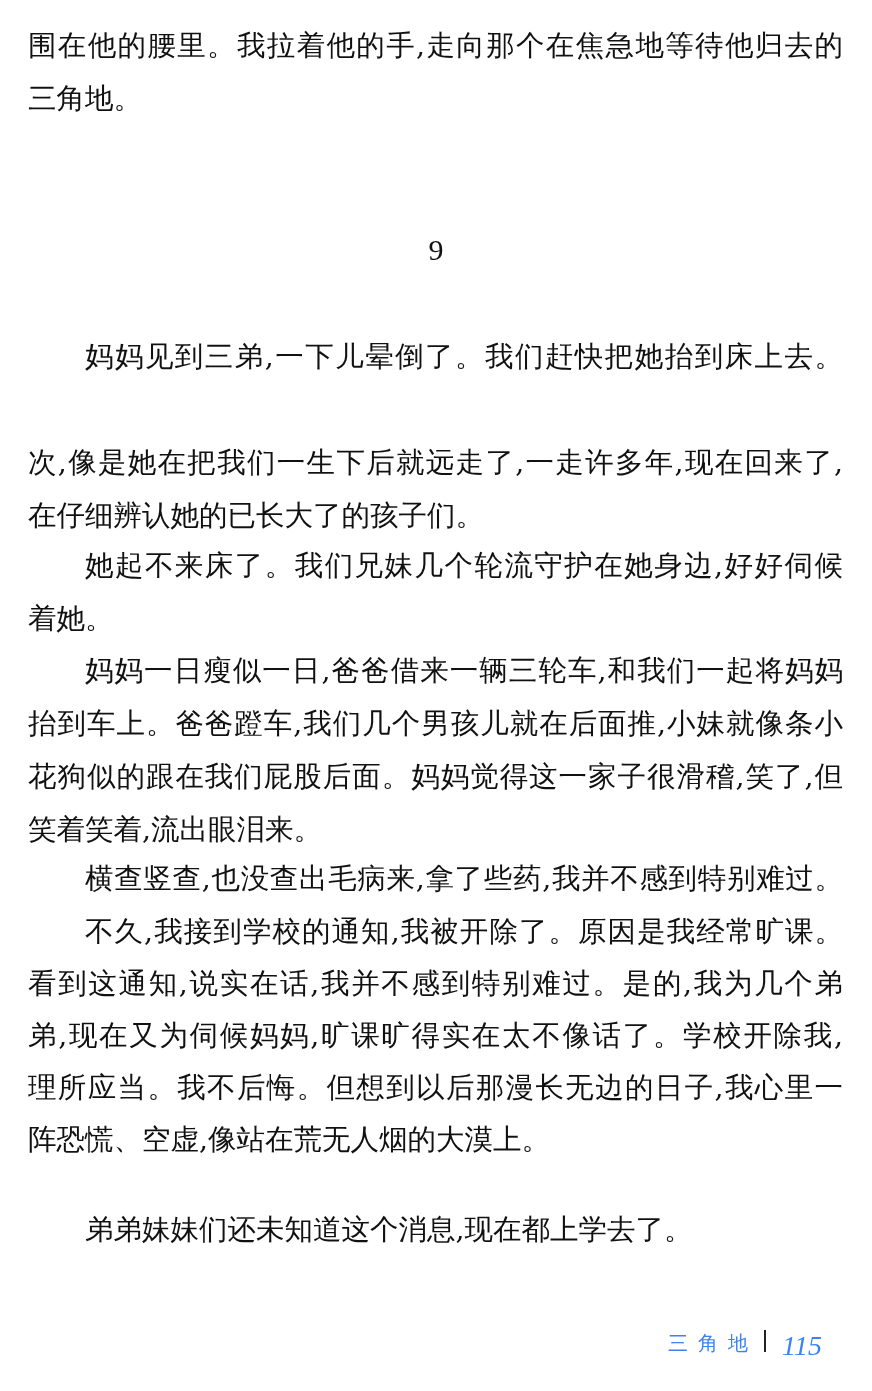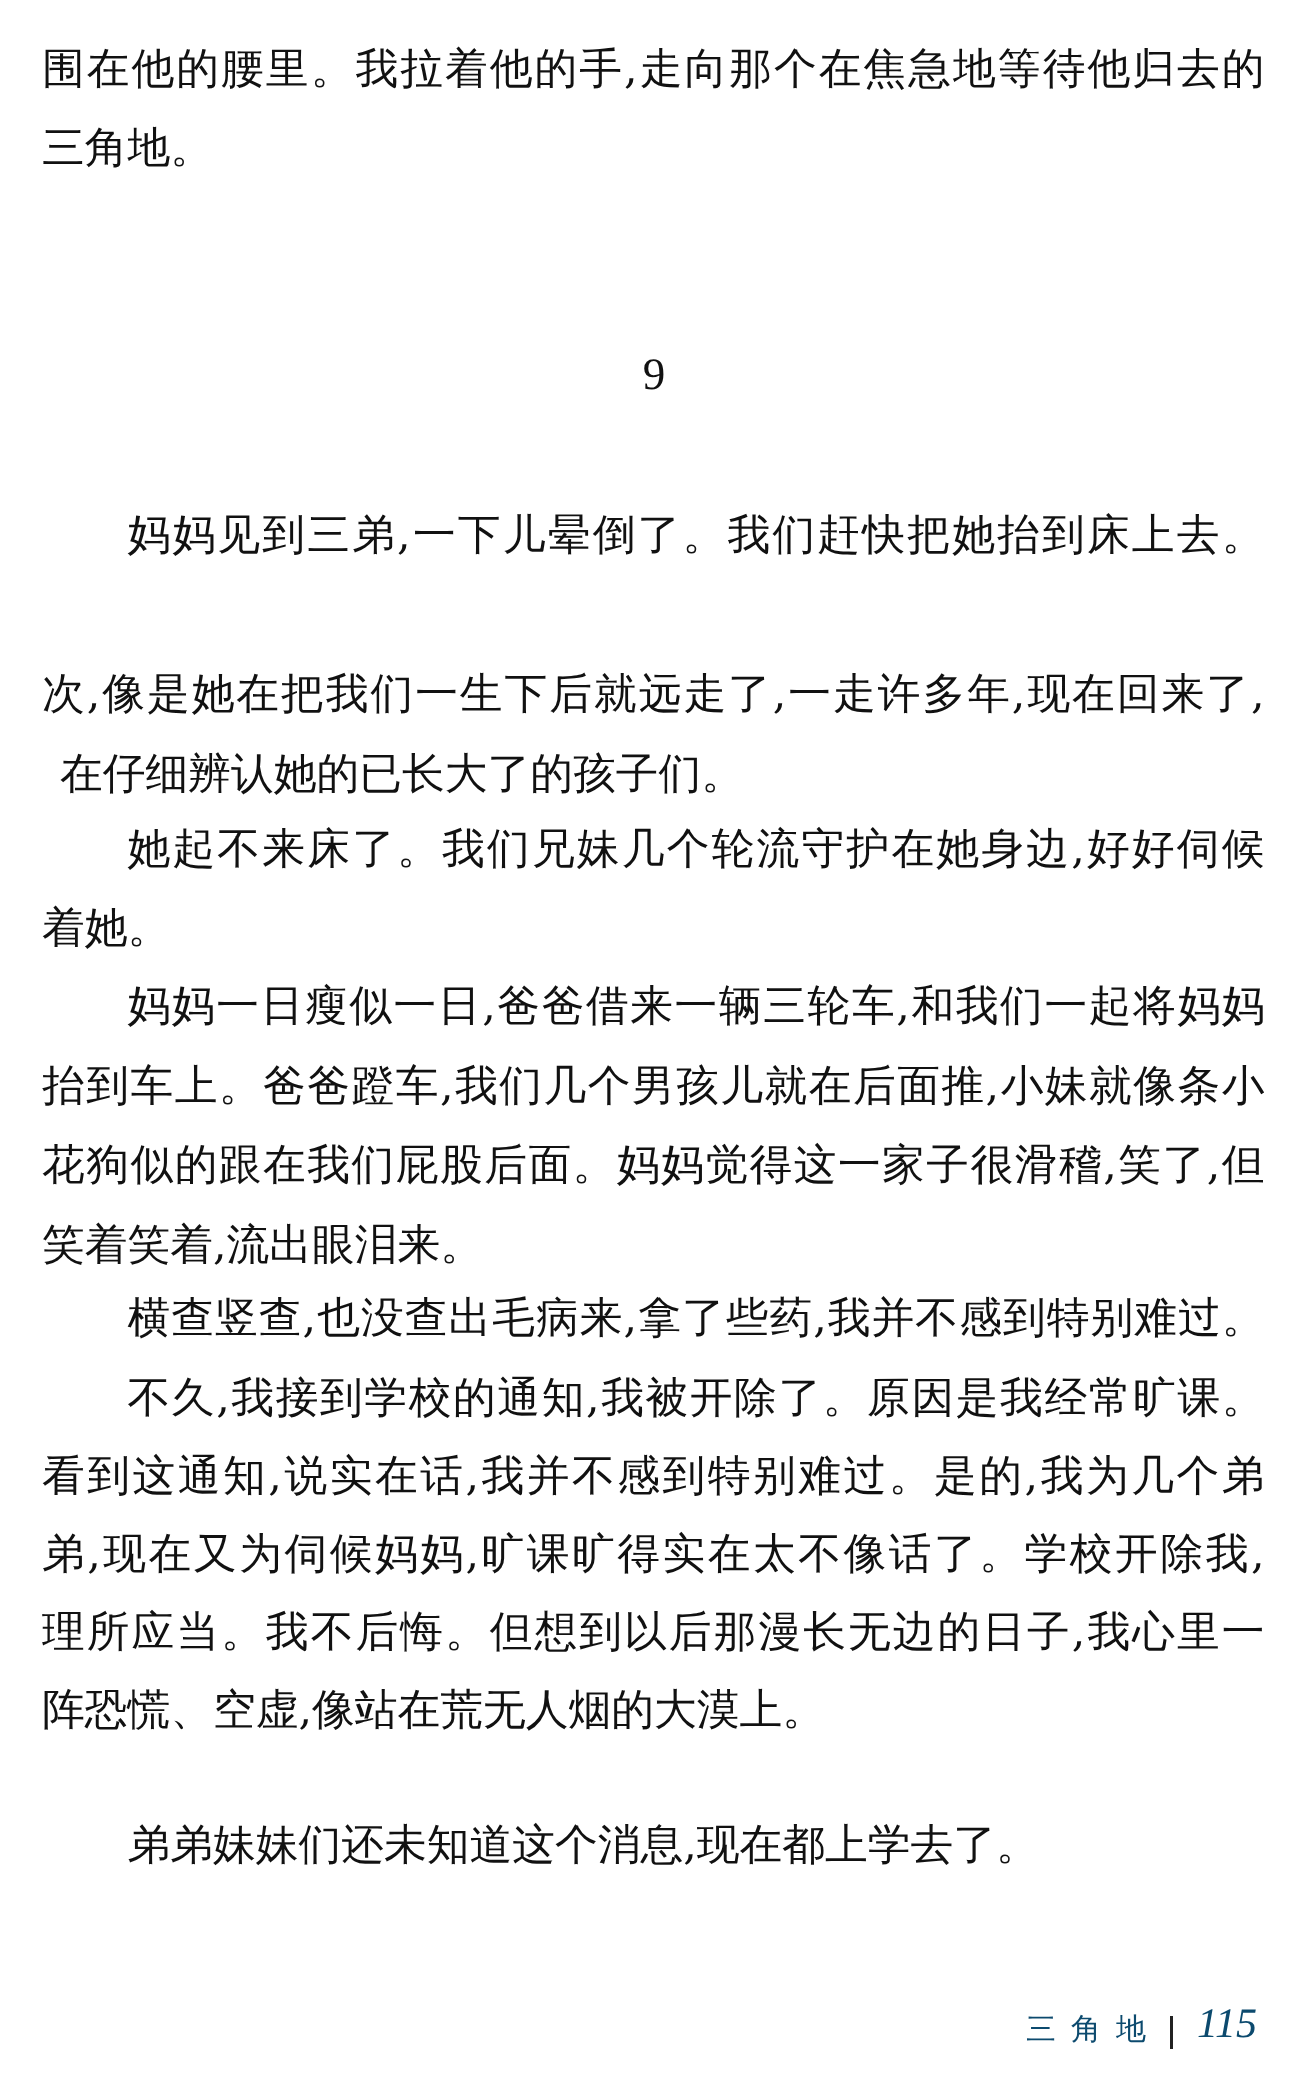--- a/index.html
+++ b/index.html
@@ -40,27 +40,27 @@
       left: 0;
       width: 872px;
       top: 230px;
       text-align: center;
       font-family: "Liberation Serif", "DejaVu Serif", serif;
       font-size: 30px;
       line-height: 40px;
     }
     .footer {
       position: absolute;
-      right: 34px;
+      right: 50px;
       top: 1330px;
       height: 36px;
       display: flex;
-      align-items: flex-end;
+      align-items: flex-start;
       font-size: 21px;
-      color: #0c4a6e;
+      color: #3b82f6;
     }
     .footer-title {
       letter-spacing: 10px;
       font-family: "DejaVu Sans", sans-serif;
       font-size: 20px;
     }
     .footer-sep {
       display: inline-block;
       width: 2px;
       height: 22px;
@@ -78,21 +78,21 @@
 
 <div class="page">
 
   <div class="line" style="top:26px;">围在他的腰里。我拉着他的手,走向那个在焦急地等待他归去的</div>
   <div class="line last" style="top:79px;">三角地。</div>
 
   <div class="section-number">9</div>
 
   <div class="line indent" style="top:337px;">妈妈见到三弟,一下儿晕倒了。我们赶快把她抬到床上去。</div>
   <div class="line" style="top:443px;">次,像是她在把我们一生下后就远走了,一走许多年,现在回来了,</div>
-  <div class="line last" style="top:496px;margin-left:12px;">在仔细辨认她的已长大了的孩子们。</div>
+  <div class="line last" style="top:496px;">在仔细辨认她的已长大了的孩子们。</div>
 
   <div class="line indent" style="top:546px;">她起不来床了。我们兄妹几个轮流守护在她身边,好好伺候</div>
   <div class="line last" style="top:599px;">着她。</div>
 
   <div class="line indent" style="top:651px;">妈妈一日瘦似一日,爸爸借来一辆三轮车,和我们一起将妈妈</div>
   <div class="line" style="top:704px;">抬到车上。爸爸蹬车,我们几个男孩儿就在后面推,小妹就像条小</div>
   <div class="line" style="top:757px;">花狗似的跟在我们屁股后面。妈妈觉得这一家子很滑稽,笑了,但</div>
   <div class="line last" style="top:810px;">笑着笑着,流出眼泪来。</div>
 
   <div class="line indent" style="top:859px;">横查竖查,也没查出毛病来,拿了些药,我并不感到特别难过。</div>

